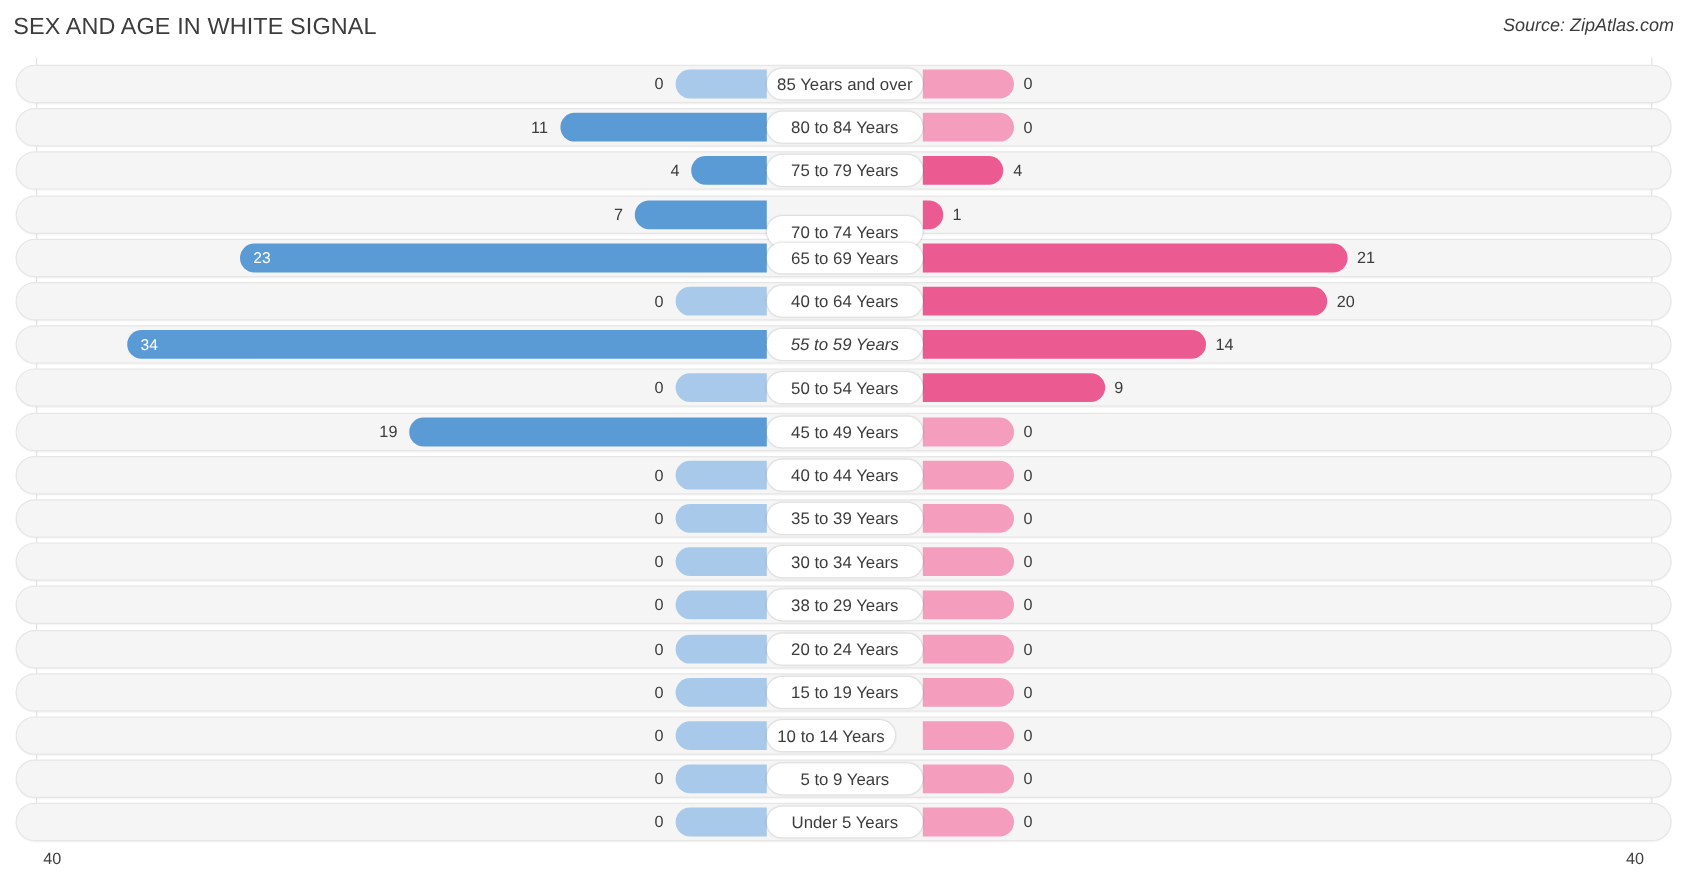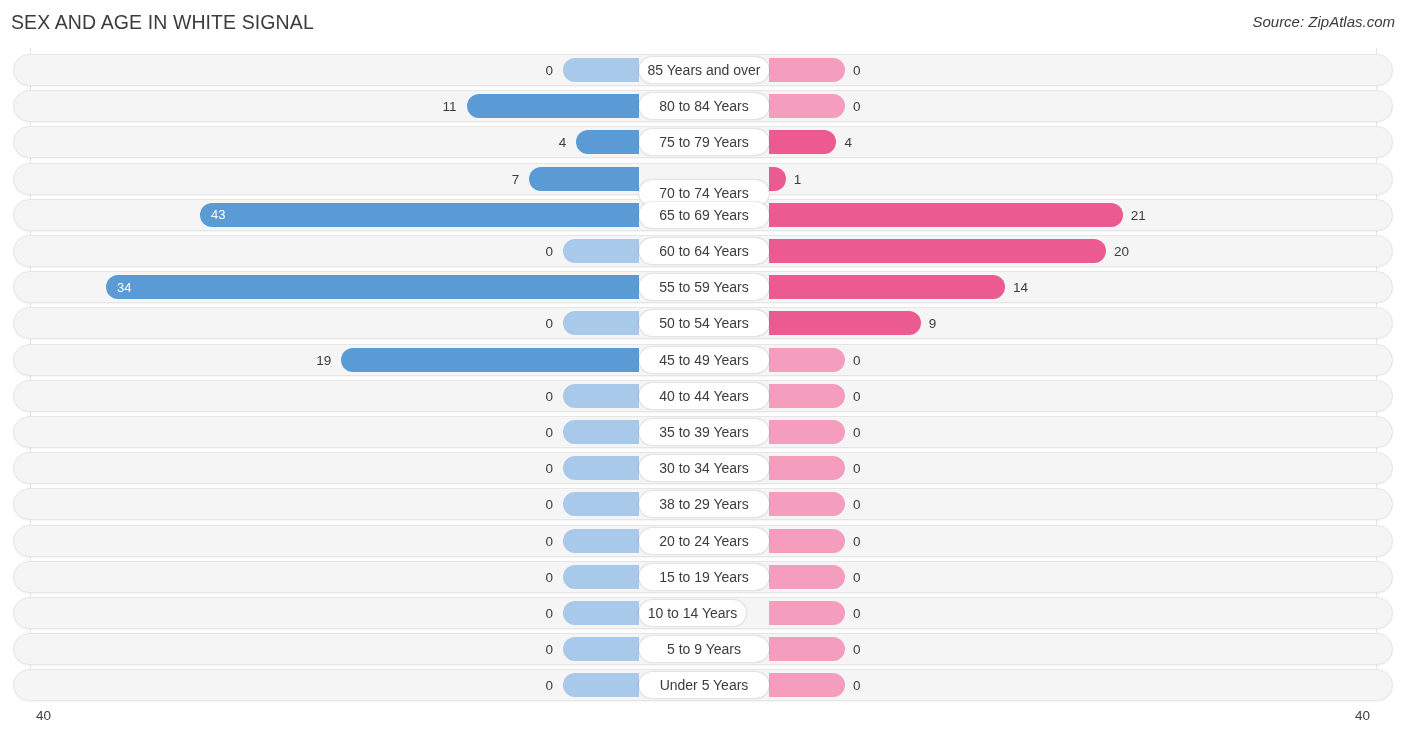--- a/index.html
+++ b/index.html
@@ -202,39 +202,39 @@
     <div class="row" style="top: 114.6px;">
       <div class="value-label left" style="right: 872.725px;">7</div>
       <div class="value-label right" style="left: 779.85px;">1</div>
       <div class="bar male" style="left: 515.275px; width: 109.725px; background: rgb(91, 155, 213);"></div>
       <div class="bar female" style="left: 755px; width: 16.85px; background: rgb(236, 90, 146);"></div>
       <div class="age-pill" style="left: 625px; width: 130px; margin-top: 14px;">70 to 74 Years</div>
     </div>
     <div class="row" style="top: 150.8px;">
       <div class="value-label right" style="left: 1116.85px;">21</div>
       <div class="bar male" style="left: 186.1px; width: 438.9px; background: rgb(91, 155, 213);">
-        <span class="bar-inner-label">43</span>
+        <span class="bar-inner-label">23</span>
       </div>
       <div class="bar female" style="left: 755px; width: 353.85px; background: rgb(236, 90, 146);"></div>
       <div class="age-pill" style="left: 625px; width: 130px;">65 to 69 Years</div>
     </div>
     <div class="row" style="top: 187px;">
       <div class="value-label left" style="right: 839px;">0</div>
       <div class="value-label right" style="left: 1100px;">20</div>
       <div class="bar male" style="left: 549px; width: 76px; background: rgb(169, 201, 234);"></div>
       <div class="bar female" style="left: 755px; width: 337px; background: rgb(236, 90, 146);"></div>
-      <div class="age-pill" style="left: 625px; width: 130px;">60 to 64 Years</div>
+      <div class="age-pill" style="left: 625px; width: 130px;">40 to 64 Years</div>
     </div>
     <div class="row" style="top: 223.2px;">
       <div class="value-label right" style="left: 998.9px;">14</div>
       <div class="bar male" style="left: 92.05px; width: 532.95px; background: rgb(91, 155, 213);">
         <span class="bar-inner-label">34</span>
       </div>
       <div class="bar female" style="left: 755px; width: 235.9px; background: rgb(236, 90, 146);"></div>
-      <div class="age-pill" style="left: 625px; width: 130px;">55 to 59 Years</div>
+      <div class="age-pill" style="left: 625px; width: 130px; font-style: italic;">55 to 59 Years</div>
     </div>
     <div class="row" style="top: 259.4px;">
       <div class="value-label left" style="right: 839px;">0</div>
       <div class="value-label right" style="left: 914.65px;">9</div>
       <div class="bar male" style="left: 549px; width: 76px; background: rgb(169, 201, 234);"></div>
       <div class="bar female" style="left: 755px; width: 151.65px; background: rgb(236, 90, 146);"></div>
       <div class="age-pill" style="left: 625px; width: 130px;">50 to 54 Years</div>
     </div>
     <div class="row" style="top: 295.6px;">
       <div class="value-label left" style="right: 1060.83px;">19</div>

